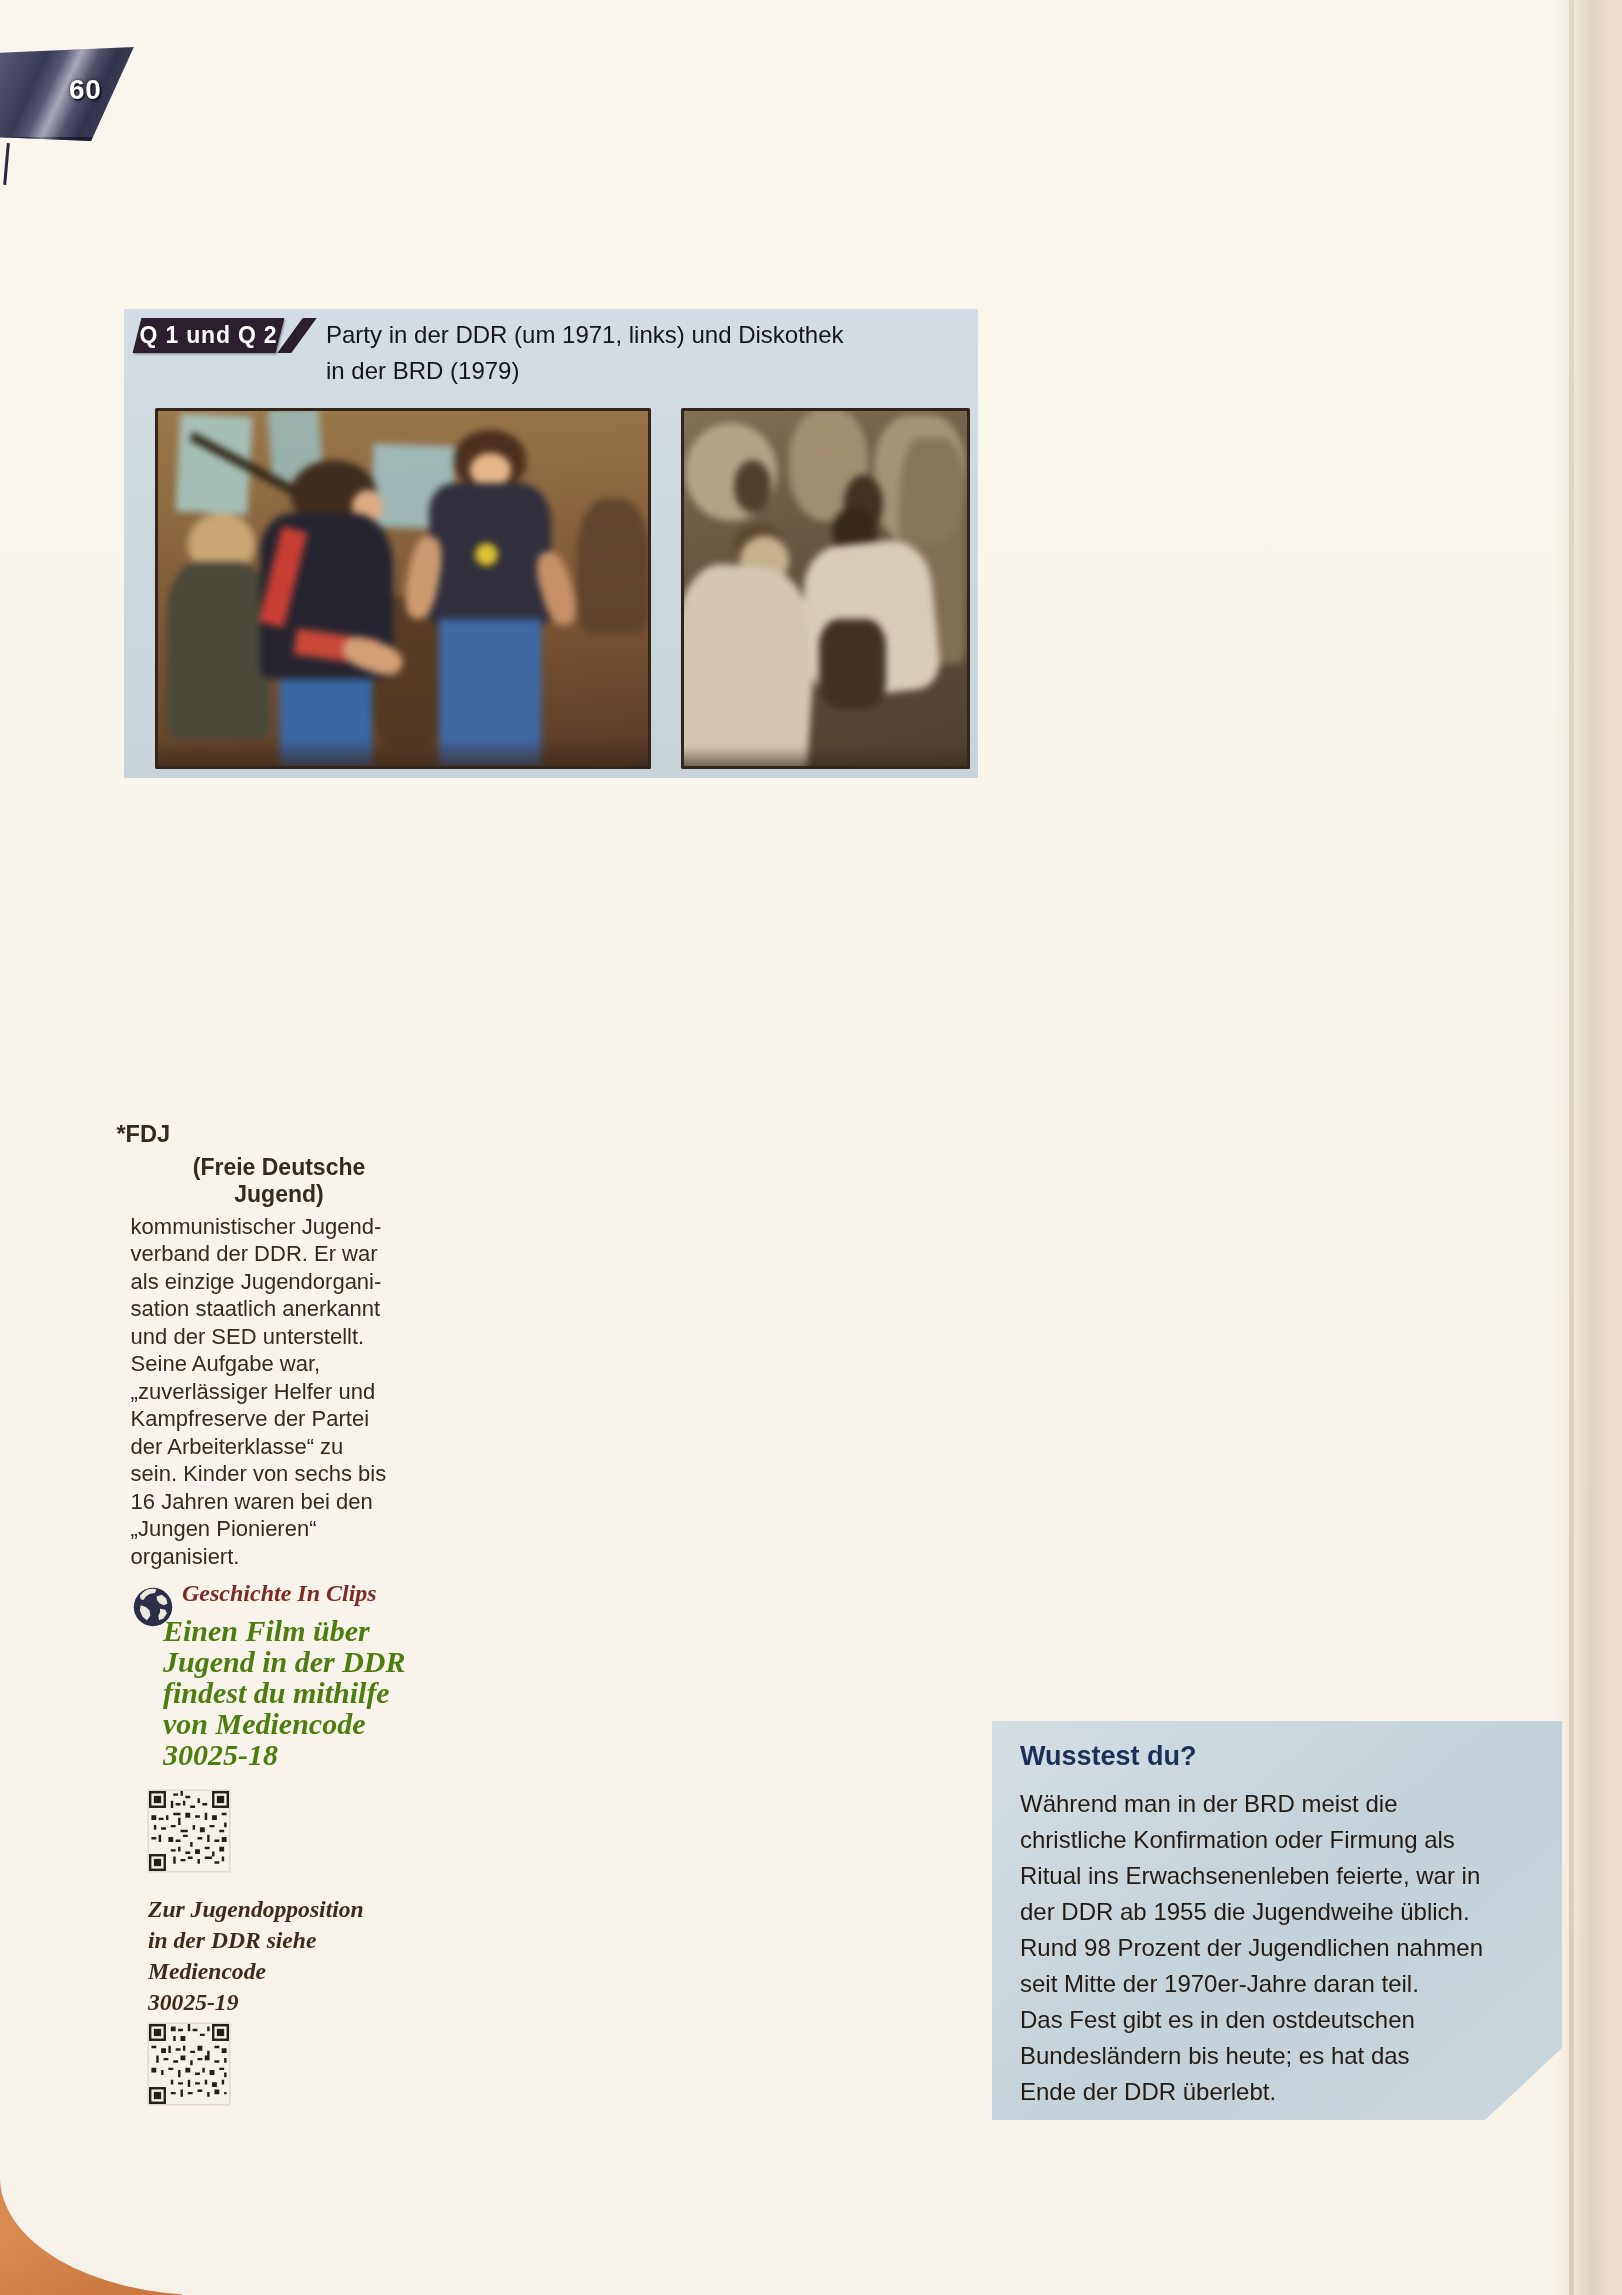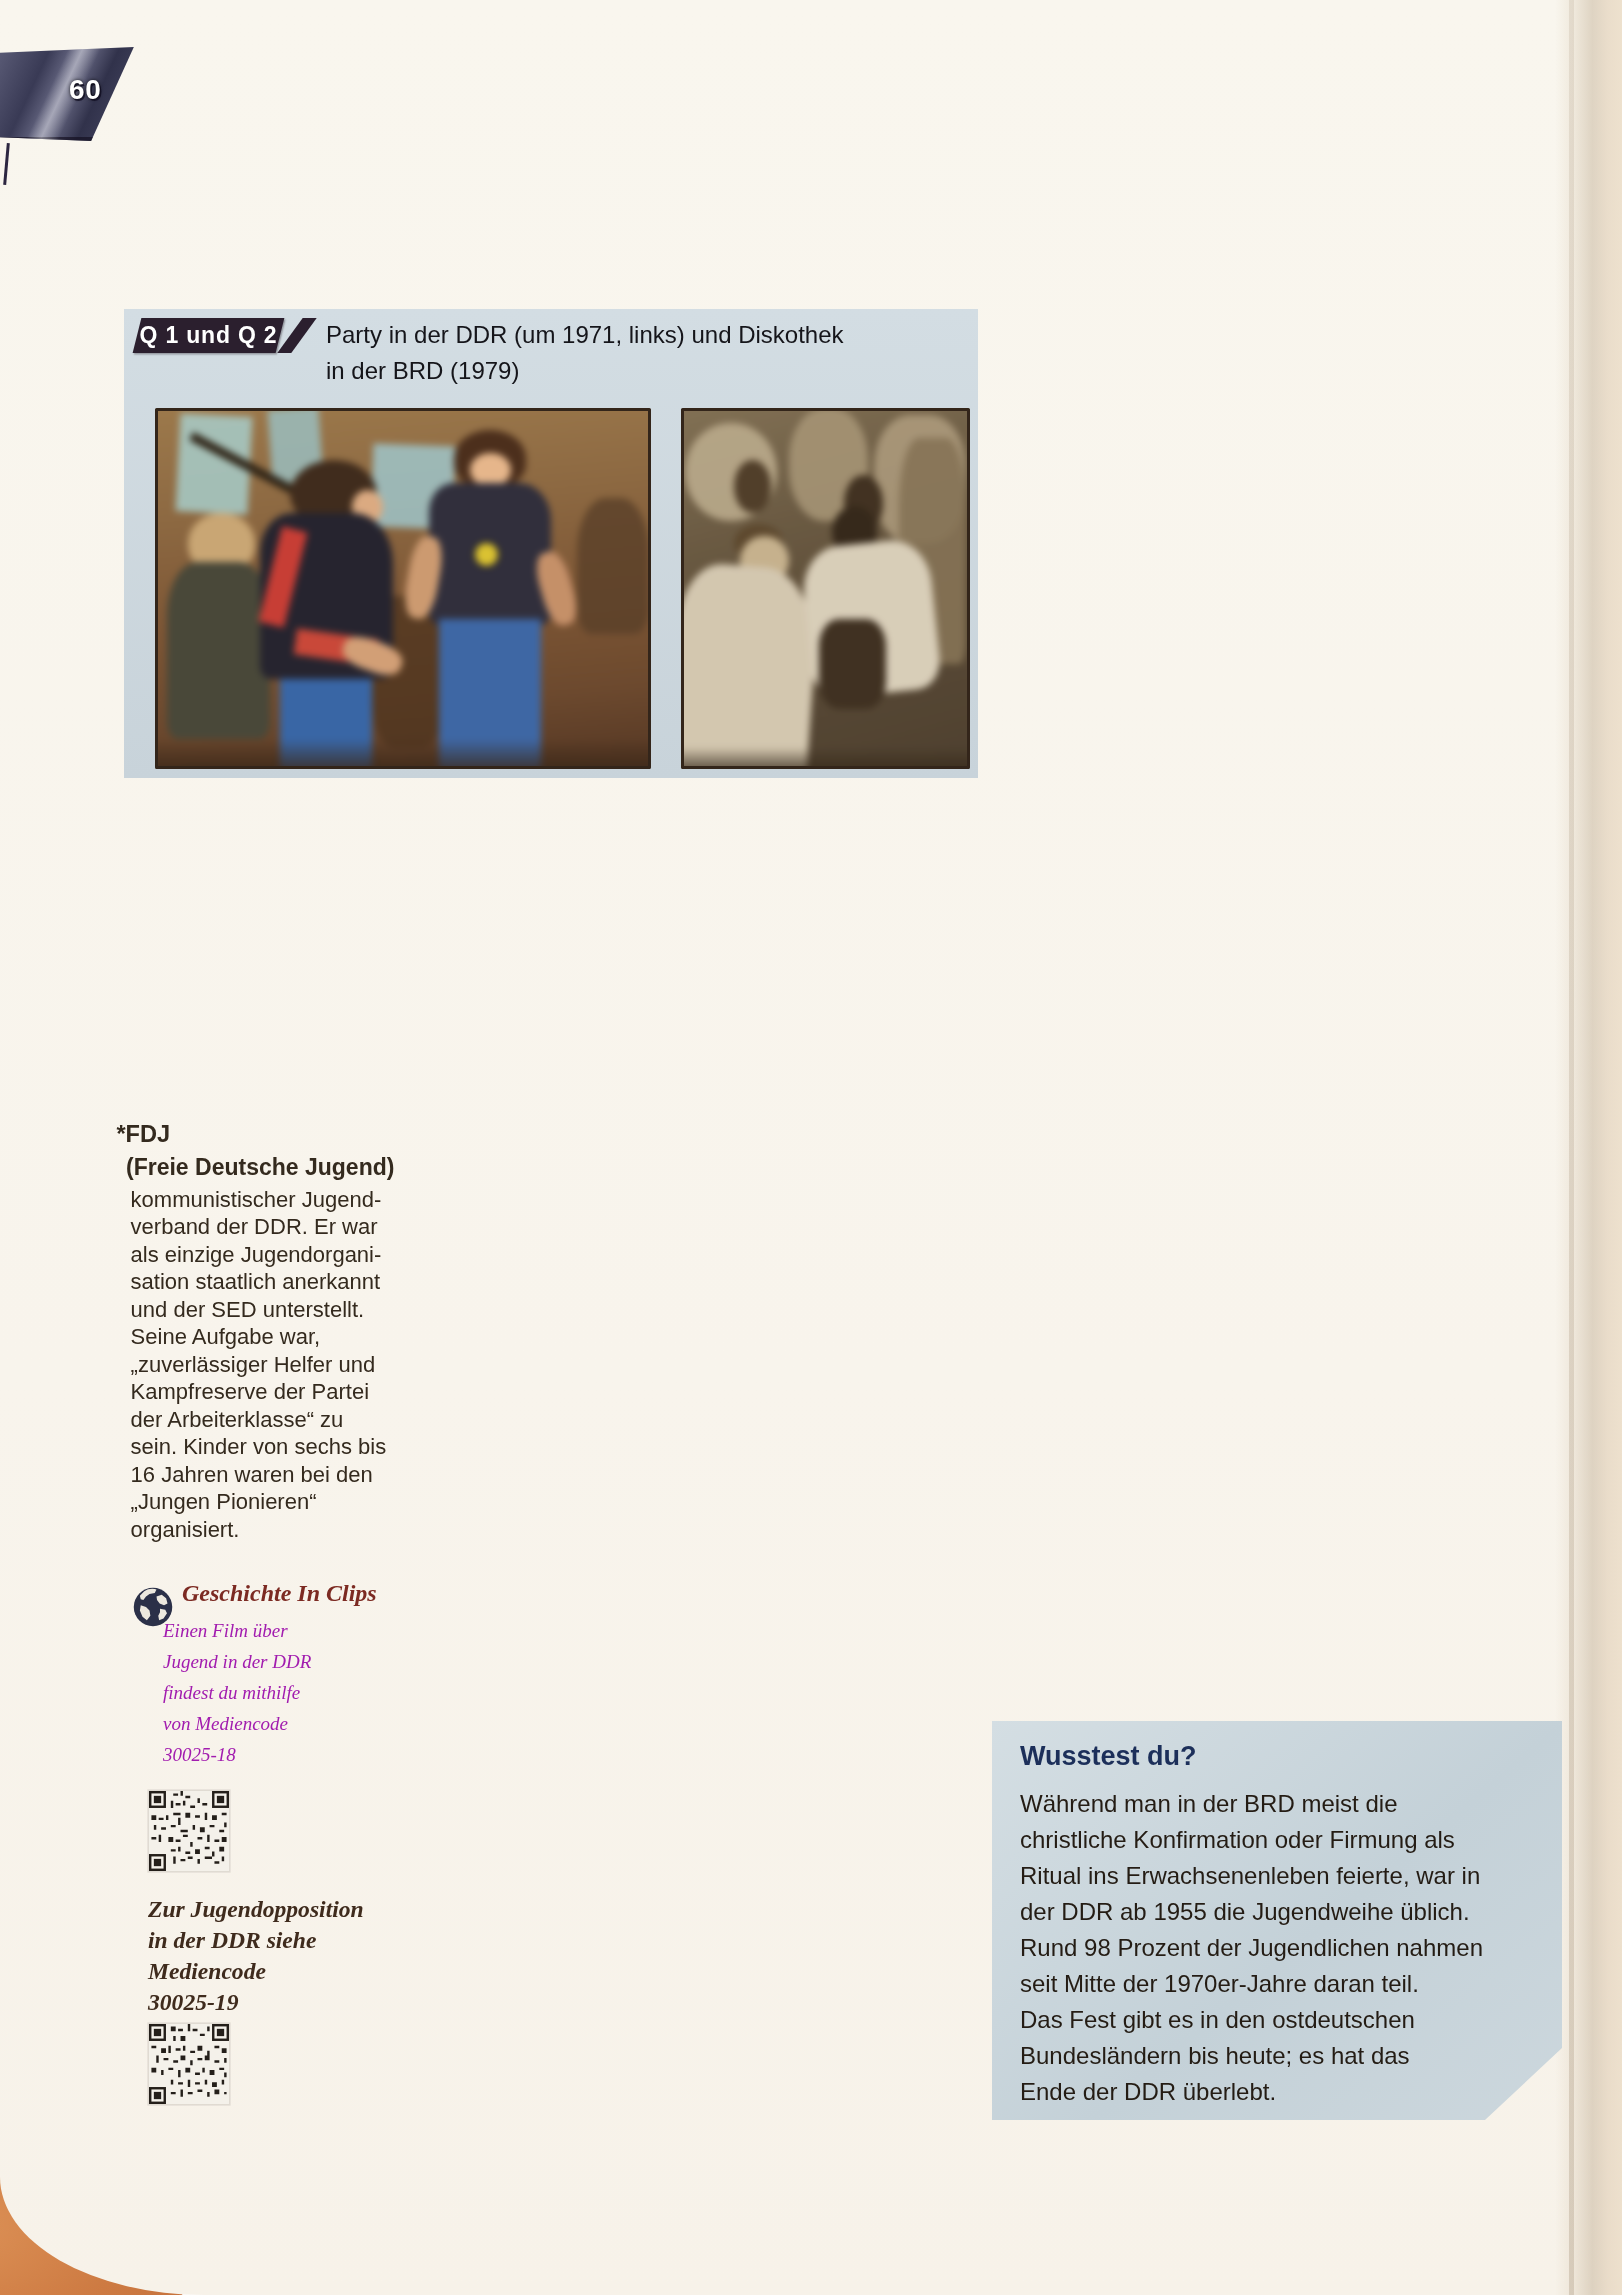--- a/index.html
+++ b/index.html
@@ -103,29 +103,29 @@
   
   .lines{white-space:pre-line;}
   .col-middle{z-index:4;}
   .body-p{position:absolute;font-size:25px;line-height:36px;color:#2f2418;letter-spacing:0.1px;}
   .body-p.rh{line-height:35px;}
   .sec-head{position:absolute;font-size:26px;font-weight:bold;color:#1c1610;}
 
   
   .fdj-note{position:absolute;left:118px;top:1121px;width:292px;z-index:4;color:#342a1e;}
   .fdj-title{font-size:23.6px;font-weight:bold;margin-left:-1.6px;}
-  .fdj-sub{font-size:23px;font-weight:bold;margin-top:6.3px;margin-left:8px;}
+  .fdj-sub{font-size:23px;font-weight:bold;margin-top:6.3px;margin-left:30px;text-align:center;}
   .fdj-body{font-size:22px;line-height:27.5px;margin-top:4.7px;margin-left:12.6px;}
 
   .media-note{position:absolute;left:132px;top:1580px;width:306px;z-index:4;
     font-family:"Liberation Serif", serif;font-style:italic;}
   .globe{position:absolute;left:0;top:6.3px;width:42px;height:42px;}
   .media-title{margin-left:50px;font-size:24px;font-weight:bold;color:#7c2a22;}
-  .media-body{margin-left:31px;margin-top:7.9px;font-size:19px;font-weight:normal;
-    line-height:31px;color:#a21caf;}
+  .media-body{margin-left:31px;margin-top:7.9px;font-size:30px;font-weight:bold;
+    line-height:31px;color:#4d7c0f;}
   .media-note2{position:absolute;left:148px;top:1894px;width:275px;z-index:4;
     font-family:"Liberation Serif", serif;font-style:italic;
     font-size:23.6px;font-weight:bold;line-height:31px;color:#3f2b1d;}
   .qr{position:absolute;width:80px;height:80px;z-index:4;background:#f4f1ea;
     box-shadow:0 0 0 1.6px rgba(60,50,40,.12);}
   .qr svg{width:100%;height:100%;display:block;}
   .qr1{left:149px;top:1791px;}
   .qr2{left:149px;top:2024px;}
 
   

